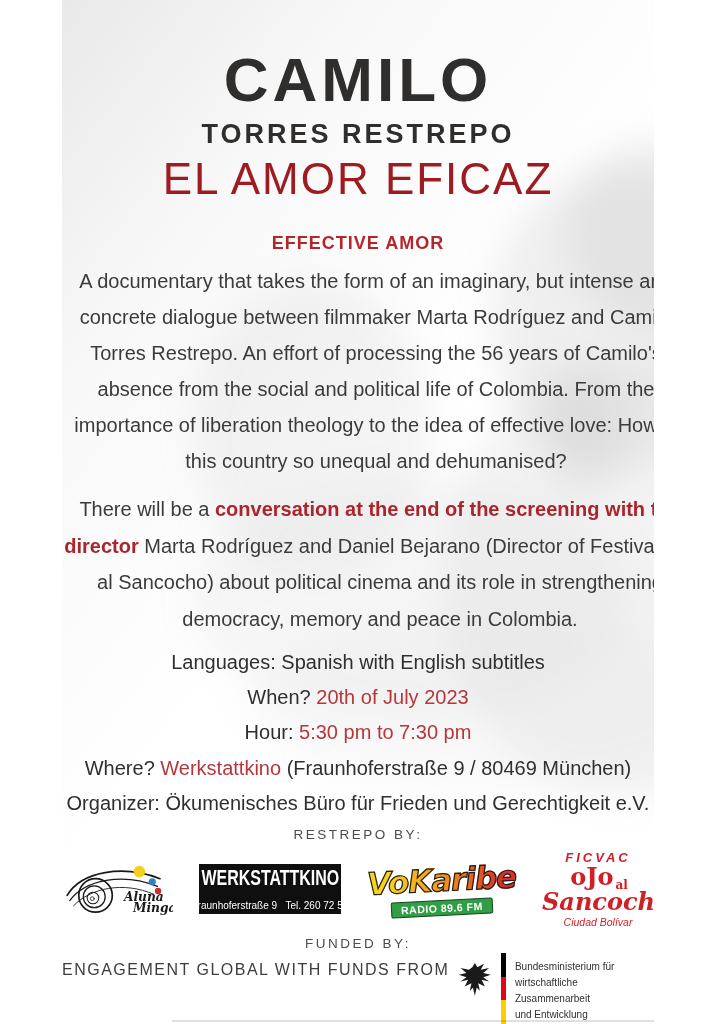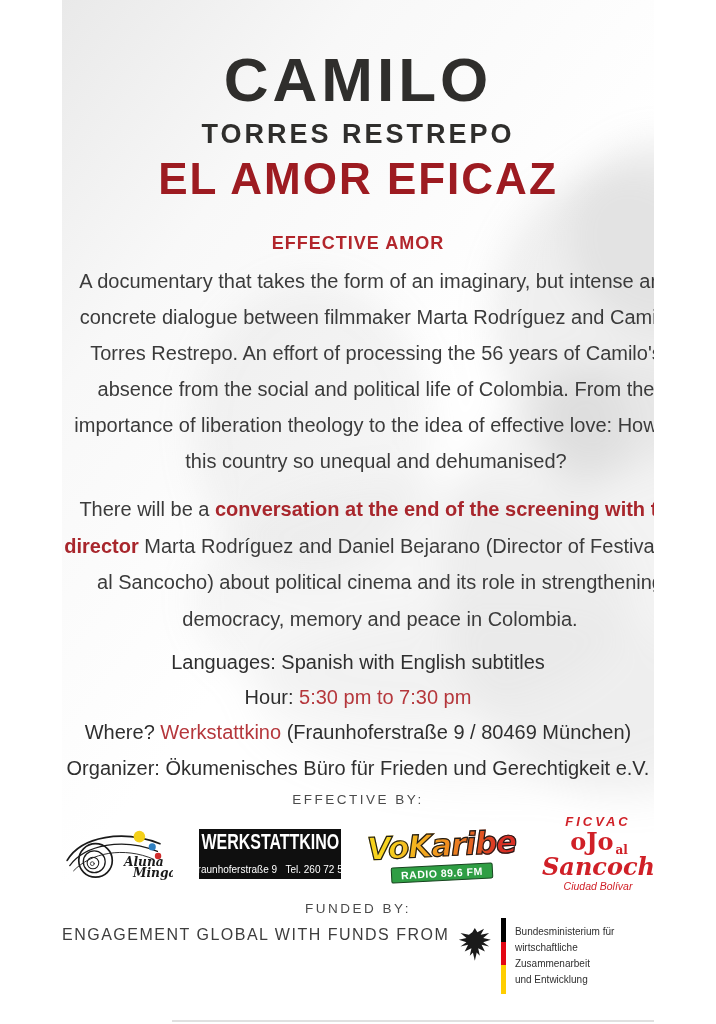--- a/index.html
+++ b/index.html
@@ -17,21 +17,21 @@
 
   .title-main{
     margin:0;font-size:62px;line-height:60px;font-weight:bold;
     letter-spacing:4px;color:#2f2e2c;
   }
   .title-sub{
     margin-top:9px;font-size:27px;line-height:30px;font-weight:bold;
     letter-spacing:3px;color:#2f2e2c;
   }
   .title-red{
-    margin-top:6px;font-size:44px;line-height:48px;font-weight:bold;
+    margin-top:6px;font-size:44px;line-height:48px;font-weight:normal;
     letter-spacing:2px;color:#9d1b21;
   }
   .subtitle{
     margin-top:30px;font-size:18px;line-height:20px;font-weight:bold;
     letter-spacing:1px;color:#b2262c;
   }
   .synopsis{
     width:628px;margin:10px auto 0;font-size:20px;line-height:36px;color:#3b3b3b;
   }
   .discussion{
@@ -122,26 +122,27 @@
     <div class="title-red">EL AMOR EFICAZ</div>
 
     <div class="subtitle">EFFECTIVE AMOR</div>
 
     <p class="synopsis">A documentary that takes the form of an imaginary, but intense and concrete dialogue between filmmaker Marta Rodríguez and Camilo Torres Restrepo. An effort of processing the 56 years of Camilo's absence from the social and political life of Colombia. From the importance of liberation theology to the idea of effective love: How is this country so unequal and dehumanised?</p>
 
     <p class="discussion"><span>There will be a </span><span class="hl">conversation at the end of the screening with the director</span><span> Marta Rodríguez and Daniel Bejarano (Director of Festival Ojo al Sancocho) about political cinema and its role in strengthening democracy, memory and peace in Colombia.</span></p>
 
     <div class="details">
       <div>Languages: Spanish with English subtitles</div>
+      <div><span>When? </span><span class="red">20th of July 2023</span></div>
       <div><span>Hour: </span><span class="red">5:30 pm to 7:30 pm</span></div>
       <div><span>Where? </span><span class="red">Werkstattkino</span><span> (Fraunhoferstraße 9 / 80469 München)</span></div>
       <div>Organizer: Ökumenisches Büro für Frieden und Gerechtigkeit e.V.</div>
     </div>
 
-    <div class="support-label">EFFECTIVE BY:</div>
+    <div class="support-label">RESTREPO BY:</div>
 
     <div class="logos">
 
       <svg width="172" height="80" viewBox="0 0 172 80" aria-hidden="true">
         <g fill="none" stroke="#1a1a1a" stroke-linecap="round">
           <path d="M8,50 C30,12 95,2 152,24" stroke-width="2.6"></path>
           <path d="M12,58 C36,26 94,14 148,36" stroke-width="2"></path>
           <path d="M18,66 C44,38 96,28 142,48" stroke-width="1.4"></path>
           <circle cx="52" cy="50" r="26" stroke-width="2.6"></circle>
           <circle cx="50" cy="52" r="17" stroke-width="2"></circle>

